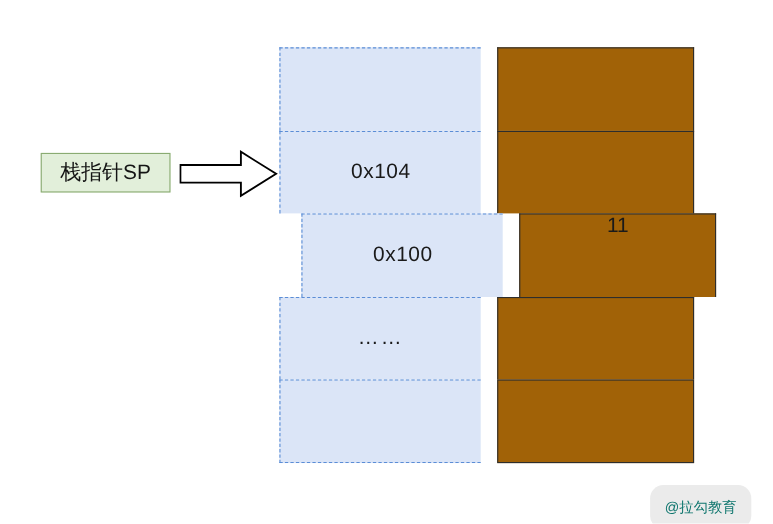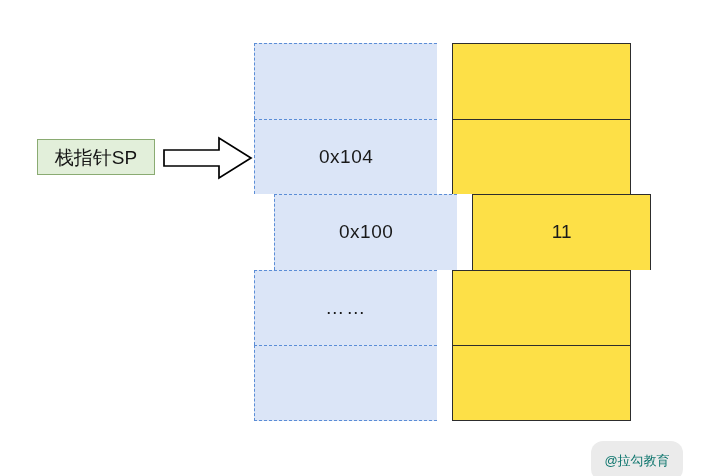--- a/index.html
+++ b/index.html
@@ -84,25 +84,24 @@
     color: #1a1a1a;
     letter-spacing: 0.5px;
   }
   .mem-row:last-child .addr-cell {
     border-bottom: 1px dashed #5b8dd6;
   }
   .val-cell {
     width: 186px;
     height: 100%;
     box-sizing: border-box;
-    background: #fde047;
+    background: #a16207;
     border: 1.6px solid #2d2d2d;
     border-bottom: 0;
     display: flex;
-    align-items: center;
     justify-content: center;
     font-size: 19px;
     color: #1a1a1a;
   }
   .mem-row:last-child .val-cell {
     border-bottom: 1.6px solid #2d2d2d;
   }
 
   .dots {
     letter-spacing: 2px;

